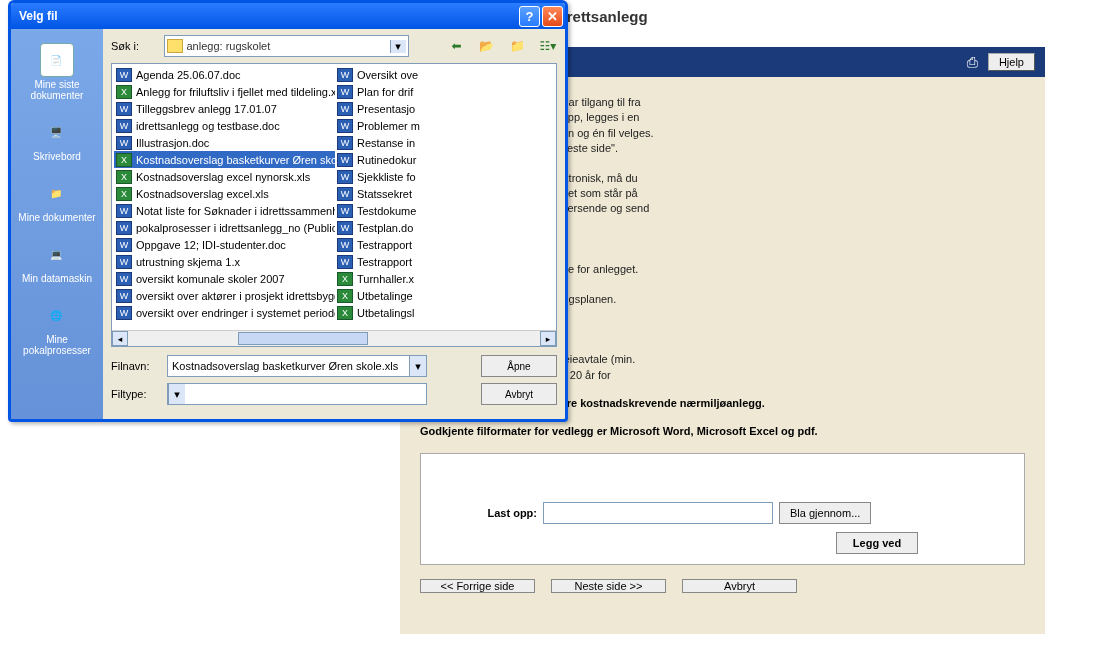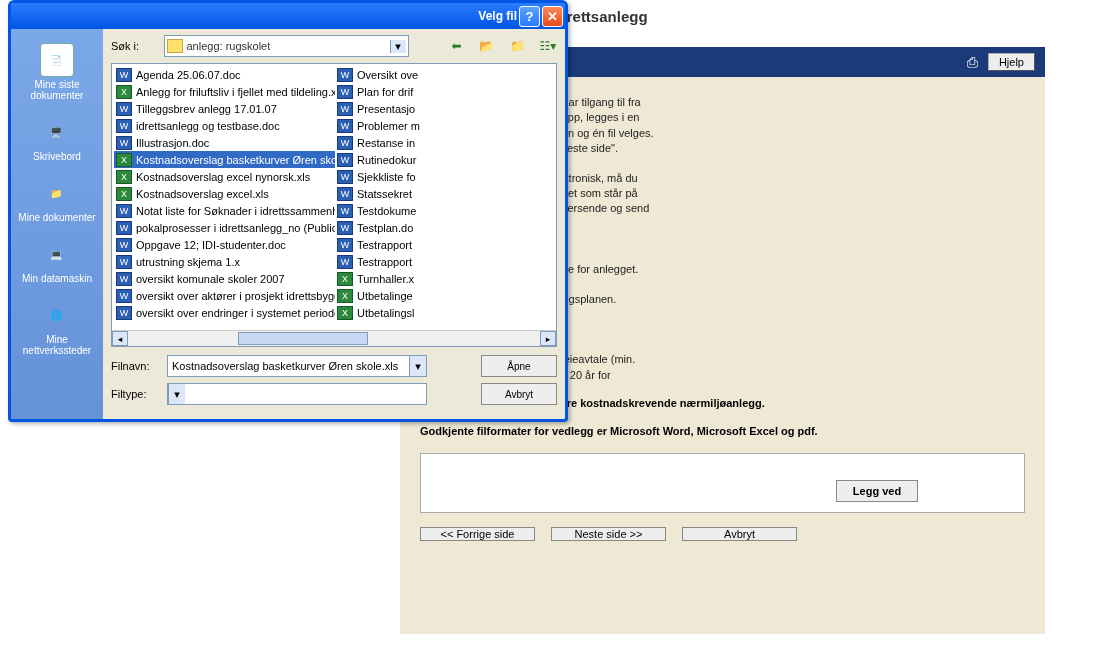--- a/index.html
+++ b/index.html
@@ -21,21 +21,21 @@
   .upl-row { display:flex; align-items:center; gap:6px; margin-left:30px; margin-top:30px;}
   .upl-label { font-weight: bold; width:70px; text-align:right;}
   .upl-input { width:230px; height:22px; border:1px solid #7f9db9; background:#fff;}
   .btn2 { height:22px; border:1px solid #888; background:#eee; font-size:11px; padding:0 10px; cursor:pointer;}
   .btn-row2 { display:flex; justify-content:flex-end; margin: 8px 90px 0 0; }
   .footer-btns { display:flex; gap:16px; margin-top:14px;}
   .footer-btns .btn2 { width:115px; height:14px;}
 
   
   .dlg { position:absolute; top:0; left:8px; width:560px; height:422px; background:#ece9d8; border:3px solid #0055e5; border-radius:6px 6px 4px 4px; box-shadow:2px 2px 4px rgba(0,0,0,.3);}
-  .dlg-titlebar { height:26px; background:linear-gradient(#2a7cff,#0055e5); display:flex; align-items:center; padding:0 2px 0 8px; border-radius:3px 3px 0 0;text-align:right;}
+  .dlg-titlebar { height:26px; background:linear-gradient(#2a7cff,#0055e5); display:flex; align-items:center; padding:0 2px 0 8px; border-radius:3px 3px 0 0;}
   .dlg-title { color:#fff; font-weight:bold; font-size:12px; flex:1;}
   .dlg-tb-btn { width:21px; height:21px; margin-left:2px; border-radius:3px; display:flex; align-items:center; justify-content:center; font-weight:bold; font-family:Arial; cursor:pointer;}
   .dlg-help { background:linear-gradient(#5aa0ff,#2a7cff); border:1px solid #fff; color:#fff; font-size:13px;}
   .dlg-close { background:linear-gradient(#ff8a5a,#e54a1a); border:1px solid #fff; color:#fff; font-size:13px;}
   .dlg-body { display:flex; height:calc(100% - 26px);}
   .dlg-left { width:92px; background:#bcd3f4; background:linear-gradient(#7ba8e8,#6592d8); padding-top:10px; display:flex; flex-direction:column; align-items:center; gap:6px;}
   .place { width:80px; text-align:center; color:#fff; font-size:10px; cursor:pointer; padding:4px 0;}
   .place-ico { width:34px; height:34px; margin:0 auto 2px; display:flex; align-items:center; justify-content:center; border-radius:4px;}
   .dlg-main { flex:1; display:flex; flex-direction:column; padding:6px 8px 8px;}
   .lookin-row { display:flex; align-items:center; gap:4px; margin-bottom:6px;justify-content:space-between;}
@@ -100,20 +100,25 @@
     </div>
     <div class="bg-text">
       <div>s også kopi av tinglyst feste-/leieavtale (min.</div>
       <div>nlegg for friluftsliv i fjellet, min. 20 år for</div>
     </div>
 
     <div class="bg-bold">Egne regler gjelder for mindre kostnadskrevende nærmiljøanlegg.</div>
     <div class="bg-bold">Godkjente filformater for vedlegg er Microsoft Word, Microsoft Excel og pdf.</div>
 
     <div class="bg-white">
+      <div class="upl-row">
+        <span class="upl-label">Last opp:</span>
+        <input class="upl-input" style="">
+        <button class="btn2">Bla gjennom...</button>
+      </div>
       <div class="btn-row2">
         <button class="btn2" style="width:82px;font-weight:bold;">Legg ved</button>
       </div>
     </div>
 
     <div class="footer-btns">
       <button class="btn2">&lt;&lt; Forrige side</button>
       <button class="btn2">Neste side &gt;&gt;</button>
       <button class="btn2">Avbryt</button>
     </div>
@@ -139,21 +144,21 @@
       <div class="place">
         <div class="place-ico">📁</div>
         <span>Mine dokumenter</span>
       </div>
       <div class="place">
         <div class="place-ico">💻</div>
         <span>Min datamaskin</span>
       </div>
       <div class="place">
         <div class="place-ico">🌐</div>
-        <span>Mine nettverkssteder</span>
+        <span>Mine pokalprosesser</span>
       </div>
     </div>
     <div class="dlg-main">
       <div class="lookin-row">
         <span class="lookin-lbl">Søk i:</span>
         <div class="folder-combo">
           <div class="folder-ico"></div>
           <span class="folder-text dotted">anlegg: rugskolet</span>
           <div class="folder-dd">▾</div>
         </div>

